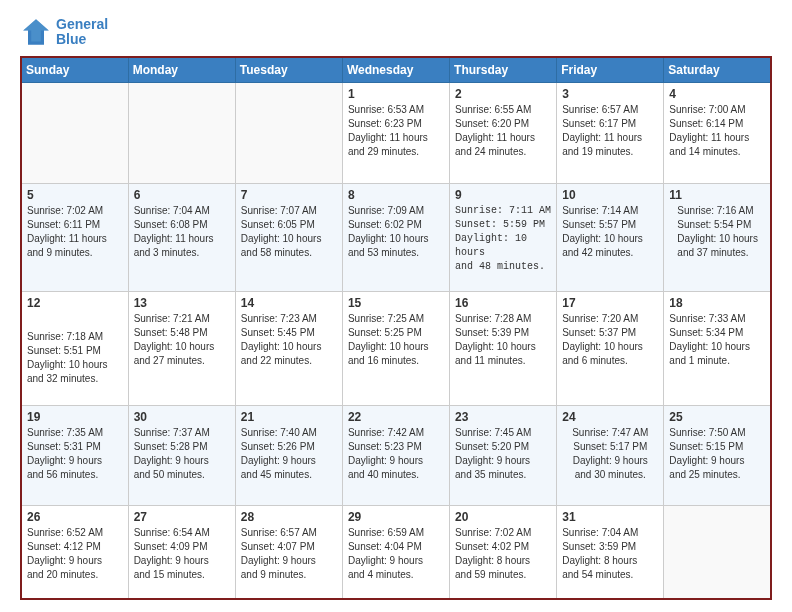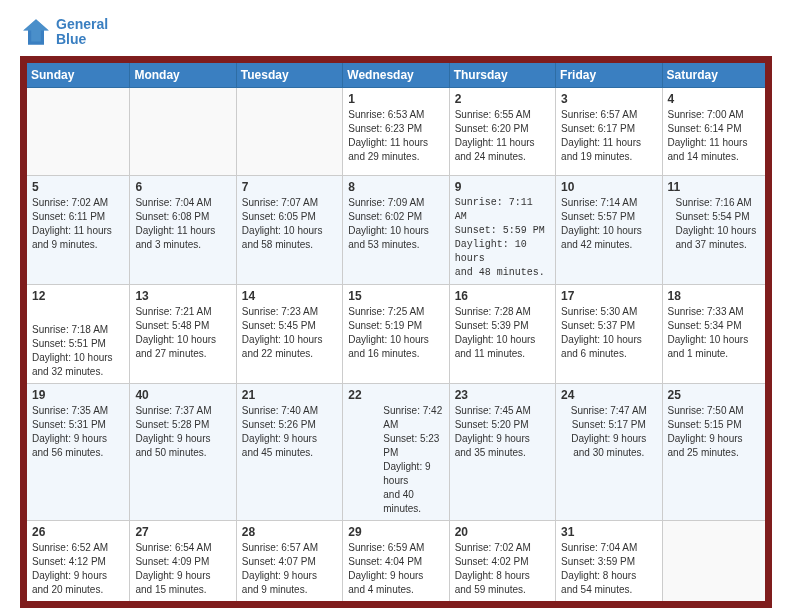--- a/index.html
+++ b/index.html
@@ -49,21 +49,21 @@
       font-size: 32px;
       font-weight: normal;
       color: #222;
     }
     .subtitle {
       font-size: 16px;
       color: #555;
     }
     .calendar {
       flex: 1;
-      border: 7px solid #7f1d1d;
+      border: 2px solid #7f1d1d;
       border-collapse: collapse;
       width: 100%;
       table-layout: fixed;
     }
     .calendar thead tr th {
       background-color: #3a7fc1;
       color: #fff;
       font-size: 12px;
       font-weight: bold;
       padding: 5px 4px;
@@ -230,34 +230,34 @@
           <td>
             <span class="day-num">14</span>
             <div class="day-info" style="white-space: pre-line;">Sunrise: 7:23 AM
 Sunset: 5:45 PM
 Daylight: 10 hours
 and 22 minutes.</div>
           </td>
           <td>
             <span class="day-num">15</span>
             <div class="day-info" style="white-space: pre-line;">Sunrise: 7:25 AM
-Sunset: 5:19 PM
+Sunset: 5:25 PM
 Daylight: 10 hours
 and 16 minutes.</div>
           </td>
           <td>
             <span class="day-num">16</span>
             <div class="day-info" style="white-space: pre-line;">Sunrise: 7:28 AM
 Sunset: 5:39 PM
 Daylight: 10 hours
 and 11 minutes.</div>
           </td>
           <td>
             <span class="day-num">17</span>
-            <div class="day-info" style="white-space: pre-line;">Sunrise: 5:30 AM
+            <div class="day-info" style="white-space: pre-line;">Sunrise: 7:20 AM
 Sunset: 5:37 PM
 Daylight: 10 hours
 and 6 minutes.</div>
           </td>
           <td>
             <span class="day-num">18</span>
             <div class="day-info" style="white-space: pre-line;">Sunrise: 7:33 AM
 Sunset: 5:34 PM
 Daylight: 10 hours
 and 1 minute.</div>
@@ -265,36 +265,36 @@
         </tr>
         <tr class="row-shade">
           <td>
             <span class="day-num">19</span>
             <div class="day-info" style="white-space: pre-line;">Sunrise: 7:35 AM
 Sunset: 5:31 PM
 Daylight: 9 hours
 and 56 minutes.</div>
           </td>
           <td>
-            <span class="day-num">40</span>
+            <span class="day-num">30</span>
             <div class="day-info" style="white-space: pre-line;">Sunrise: 7:37 AM
 Sunset: 5:28 PM
 Daylight: 9 hours
 and 50 minutes.</div>
           </td>
           <td>
             <span class="day-num">21</span>
             <div class="day-info" style="white-space: pre-line;">Sunrise: 7:40 AM
 Sunset: 5:26 PM
 Daylight: 9 hours
 and 45 minutes.</div>
           </td>
           <td>
             <span class="day-num">22</span>
-            <div class="day-info" style="white-space: pre-line; margin-left: 35px;">Sunrise: 7:42 AM
+            <div class="day-info" style="white-space: pre-line;">Sunrise: 7:42 AM
 Sunset: 5:23 PM
 Daylight: 9 hours
 and 40 minutes.</div>
           </td>
           <td>
             <span class="day-num">23</span>
             <div class="day-info" style="white-space: pre-line;">Sunrise: 7:45 AM
 Sunset: 5:20 PM
 Daylight: 9 hours
 and 35 minutes.</div>

